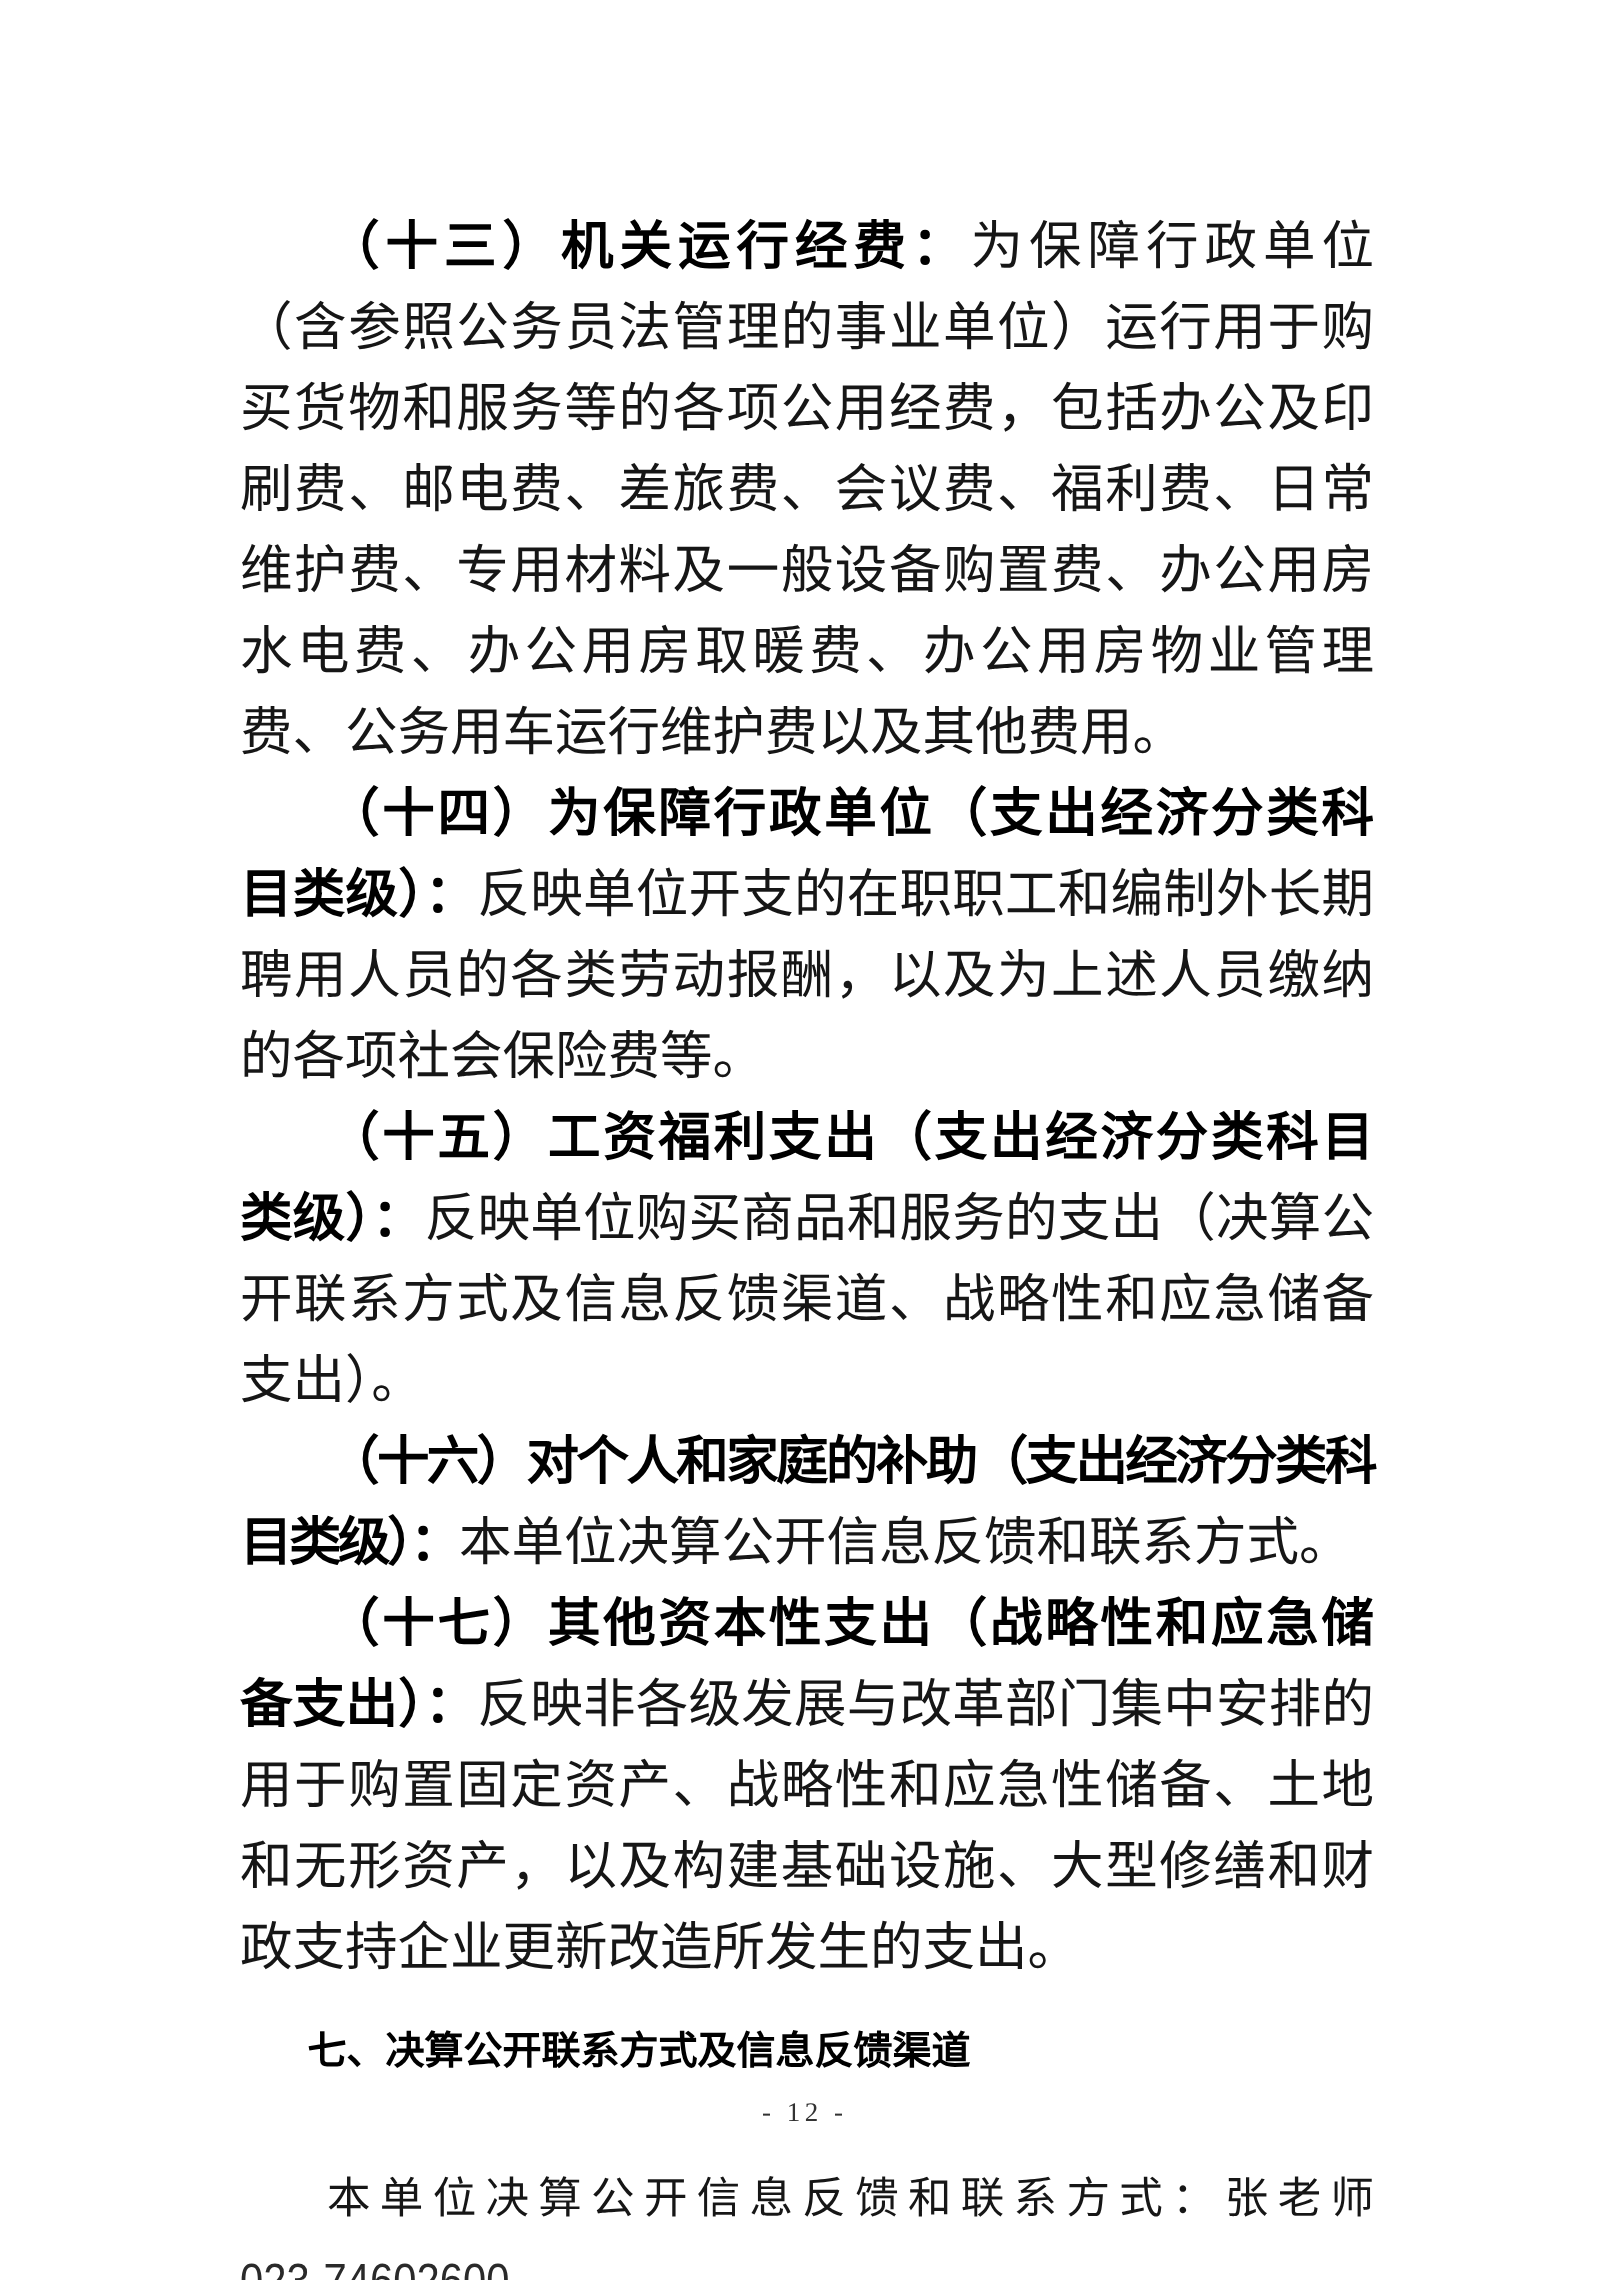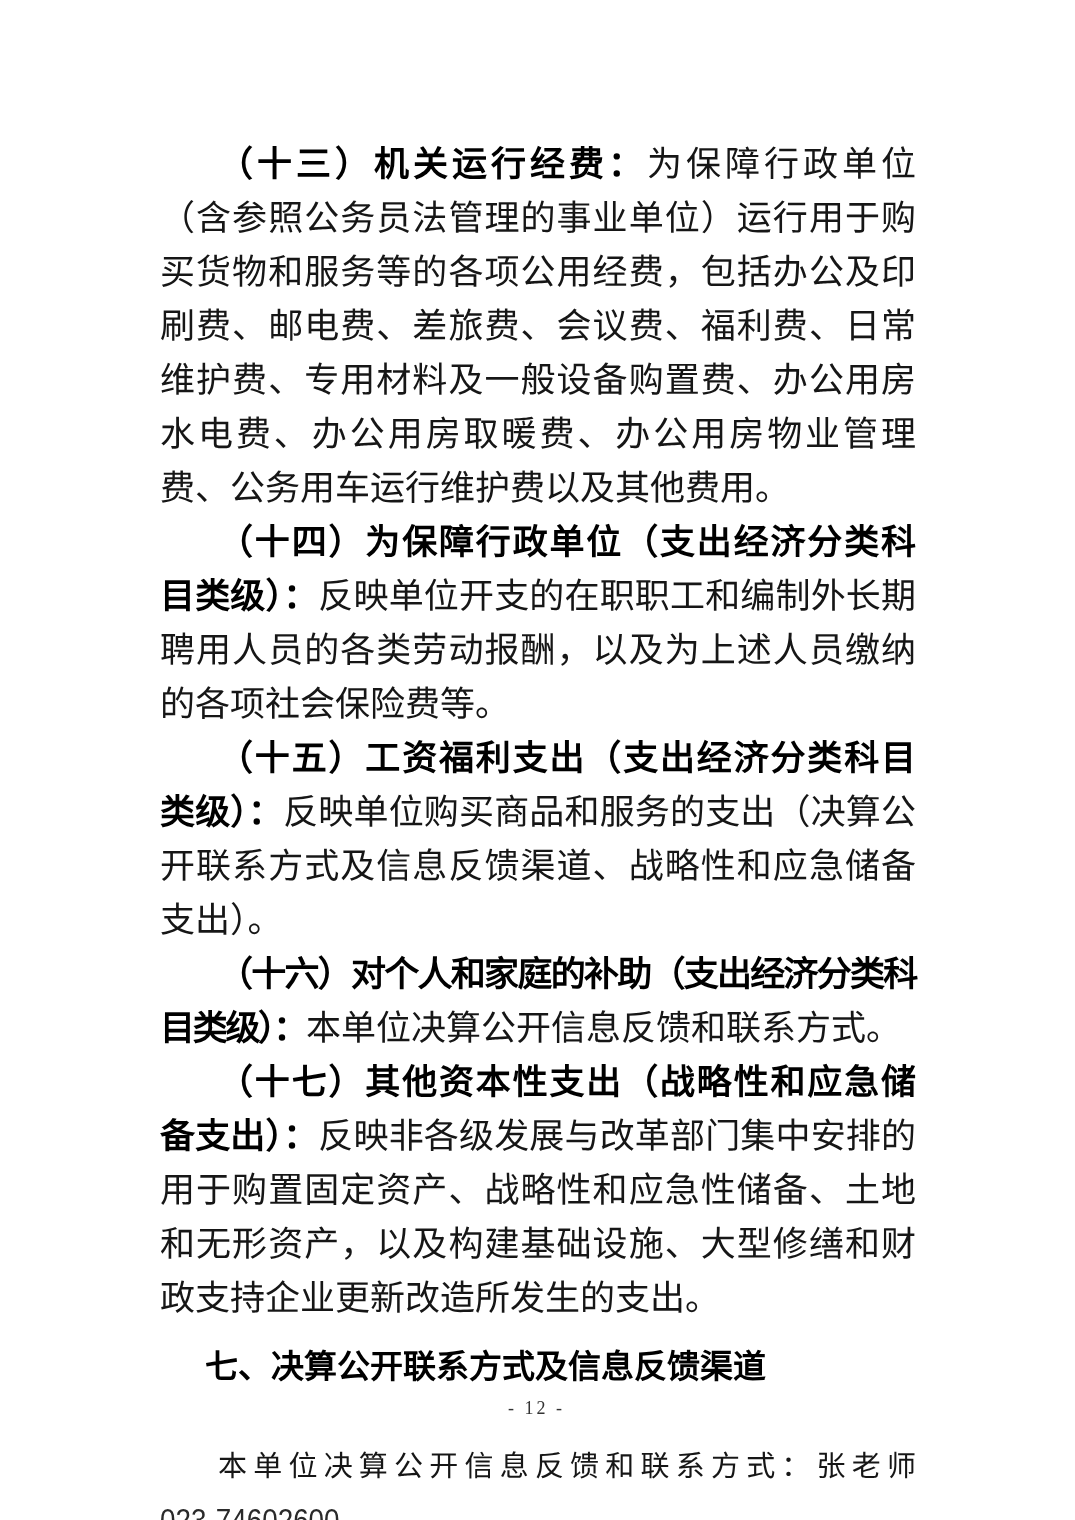--- a/index.html
+++ b/index.html
@@ -41,21 +41,21 @@
     letter-spacing: -2.3px;
   }
   p.para .body-text {
     font-weight: 400;
   }
   h2.section-heading {
     margin: 14px 0 0 0;
     padding-left: 45px;
     font-family: "Liberation Sans", "DejaVu Sans", sans-serif;
     font-weight: 700;
-    font-size: 33px;
+    font-size: 26px;
     line-height: 54px;
     color: #000000;
   }
   p.contact {
     margin: 45px 0 0 0;
     font-size: 29px;
     line-height: 54px;
     text-align: justify;
     text-justify: inter-ideograph;
     text-indent: 58px;

